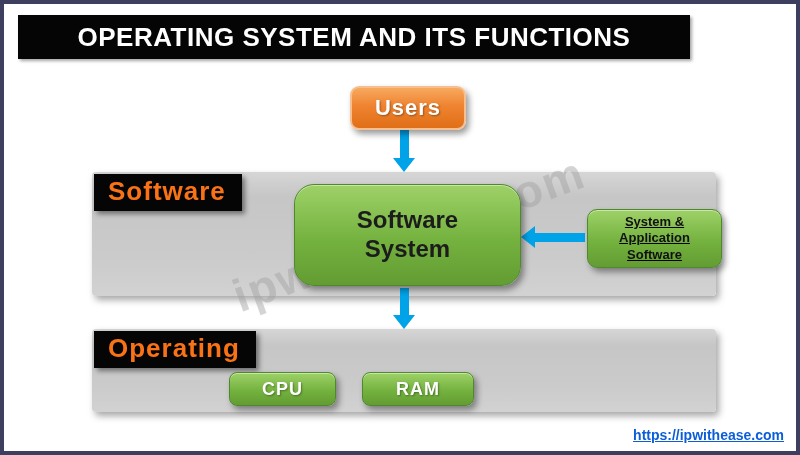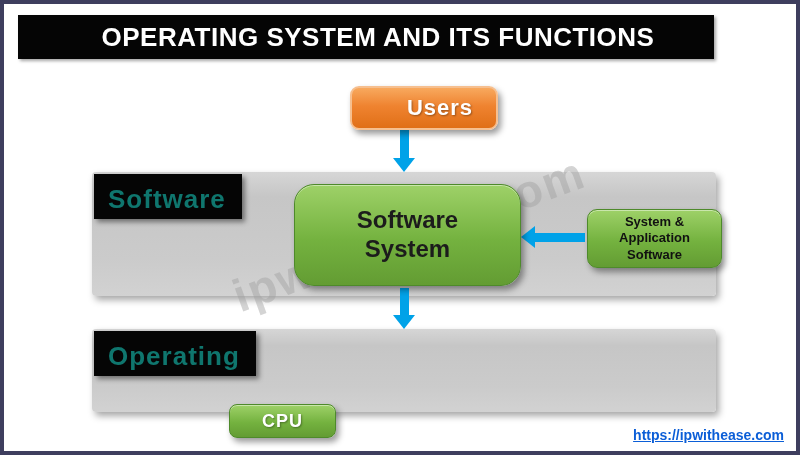--- a/index.html
+++ b/index.html
@@ -13,57 +13,55 @@
     overflow:hidden;
     margin:0 auto;
   }
   
   .title-bar{
     position:absolute;left:14px;top:11px;width:672px;height:44px;
     background:#050505;
     display:flex;align-items:center;justify-content:center;
     box-shadow:2px 2px 3px rgba(0,0,0,0.35);
     z-index:4;
-    padding-left:24px;
   }
   .title-bar span{
     color:#ffffff;font-weight:bold;font-size:26px;letter-spacing:0.5px;
     white-space:nowrap;
   }
   
   .users-box{
     position:absolute;left:346px;top:82px;width:112px;height:40px;
     background:linear-gradient(180deg,#f8a95e 0%,#ef8330 45%,#e06f17 100%);
     border:2px solid #f6bf8f;
     border-radius:9px;
     display:flex;align-items:center;justify-content:center;
     box-shadow:3px 4px 6px rgba(0,0,0,0.4);
     z-index:6;
-    padding-left:32px;
   }
   .users-box span{
     color:#ffffff;font-weight:bold;font-size:22px;letter-spacing:1px;
     text-shadow:1px 1px 2px rgba(0,0,0,0.35);
   }
   
   .panel{
     position:absolute;left:88px;width:624px;
     background:linear-gradient(180deg,#d6d6d6 0%,#c6c6c6 20%,#cbcbcb 70%,#d2d2d2 100%);
     border-radius:4px;
     box-shadow:3px 4px 7px rgba(0,0,0,0.35);
     z-index:1;
   }
   .panel-software{top:168px;height:124px;}
   .panel-hardware{top:325px;height:83px;}
   
   .panel-label{
     position:absolute;
-    background:#050505;color:#0f766e;
+    background:#050505;color:#f97316;
     font-weight:bold;font-size:26px;letter-spacing:1px;
-    padding:10px 16px 4px 14px;
+    padding:2px 16px 4px 14px;
     box-shadow:3px 3px 5px rgba(0,0,0,0.45);
     z-index:6;
   }
   .label-software{left:90px;top:170px;}
   .label-hardware{left:90px;top:327px;}
   
   .green{
     background:linear-gradient(180deg,#9ed168 0%,#74b23f 55%,#639c33 100%);
     border:1px solid #4e8a2b;
     box-shadow:3px 4px 6px rgba(0,0,0,0.4), inset 0 1px 0 rgba(255,255,255,0.45);
@@ -76,36 +74,37 @@
   }
   .os-box span{
     display:block;width:170px;text-align:center;
     color:#1c1c1c;font-weight:bold;font-size:24px;line-height:1.2;
   }
   .sysapp-box{
     position:absolute;left:583px;top:205px;width:133px;height:57px;
     border-radius:10px;
     display:flex;align-items:center;justify-content:center;
     z-index:6;
+    text-decoration:underline;
   }
   .sysapp-box span{
     display:block;width:94px;text-align:center;
     color:#111111;font-weight:bold;font-size:13px;line-height:1.25;
   }
   .hw-chip{
     position:absolute;top:368px;height:32px;
     border-radius:8px;
     display:flex;align-items:center;justify-content:center;
     z-index:6;
   }
   .hw-chip span{
     color:#ffffff;font-weight:bold;font-size:18px;letter-spacing:1px;
     text-shadow:1px 1px 2px rgba(0,0,0,0.35);
   }
-  .chip-cpu{left:225px;width:105px;margin-top:32px;}
+  .chip-cpu{left:225px;width:105px;}
   .chip-ram{left:358px;width:110px;}
   .chip-io{left:490px;width:115px;}
   
   .arrow-v{
     position:absolute;width:22px;display:flex;flex-direction:column;align-items:center;
     z-index:5;
   }
   .arrow-v .shaft{width:9px;background:#00a2e8;}
   .arrow-v .head{
     width:0;height:0;
@@ -189,16 +188,19 @@
     <div class="shaft"></div>
     <div class="head"></div>
   </div>
 
   <div class="panel panel-hardware"></div>
   <div class="panel-label label-hardware">Operating</div>
 
   <div class="hw-chip chip-cpu green">
     <span>CPU</span>
   </div>
+  <div class="hw-chip chip-ram green">
+    <span>RAM</span>
+  </div>
 
   <a class="footer-link" href="#">https://ipwithease.com</a>
 
 </div>
 
 </body></html>

